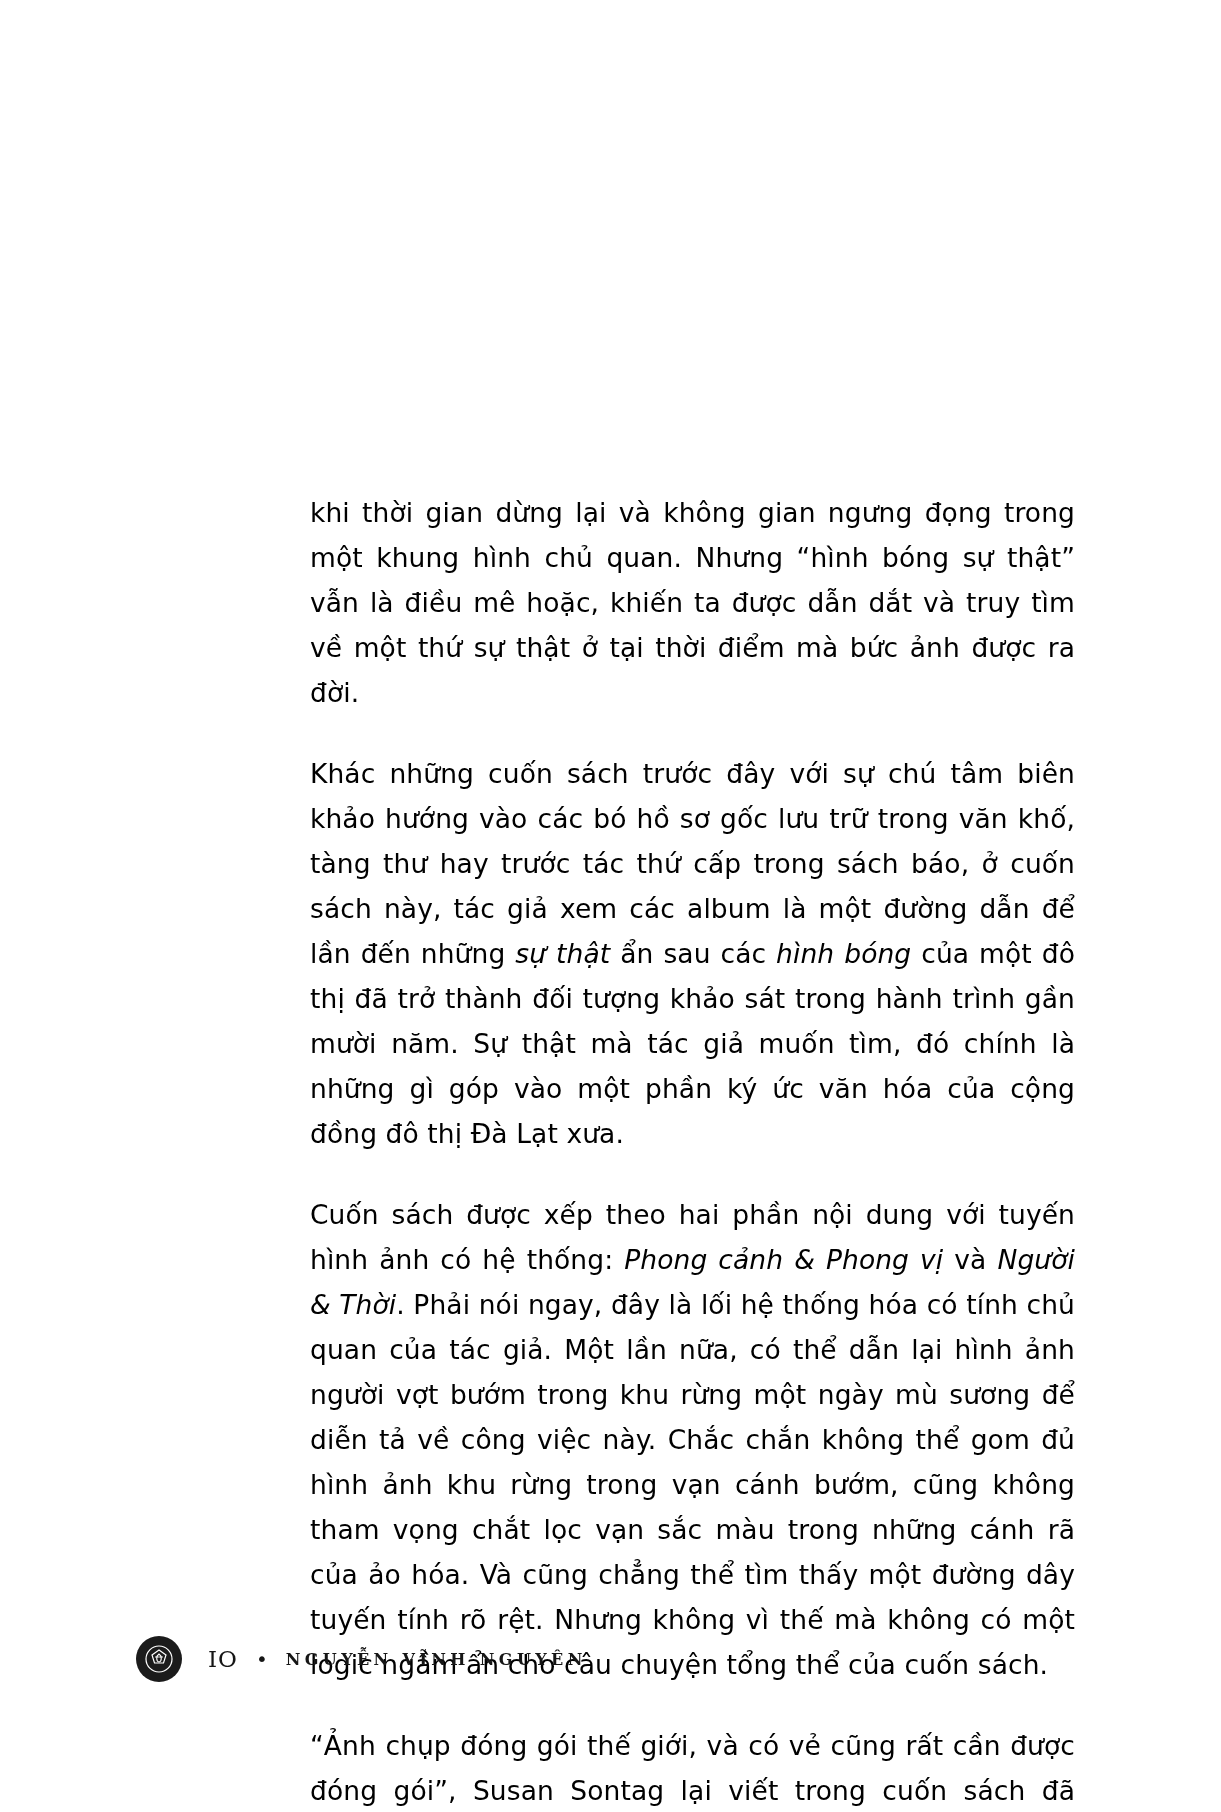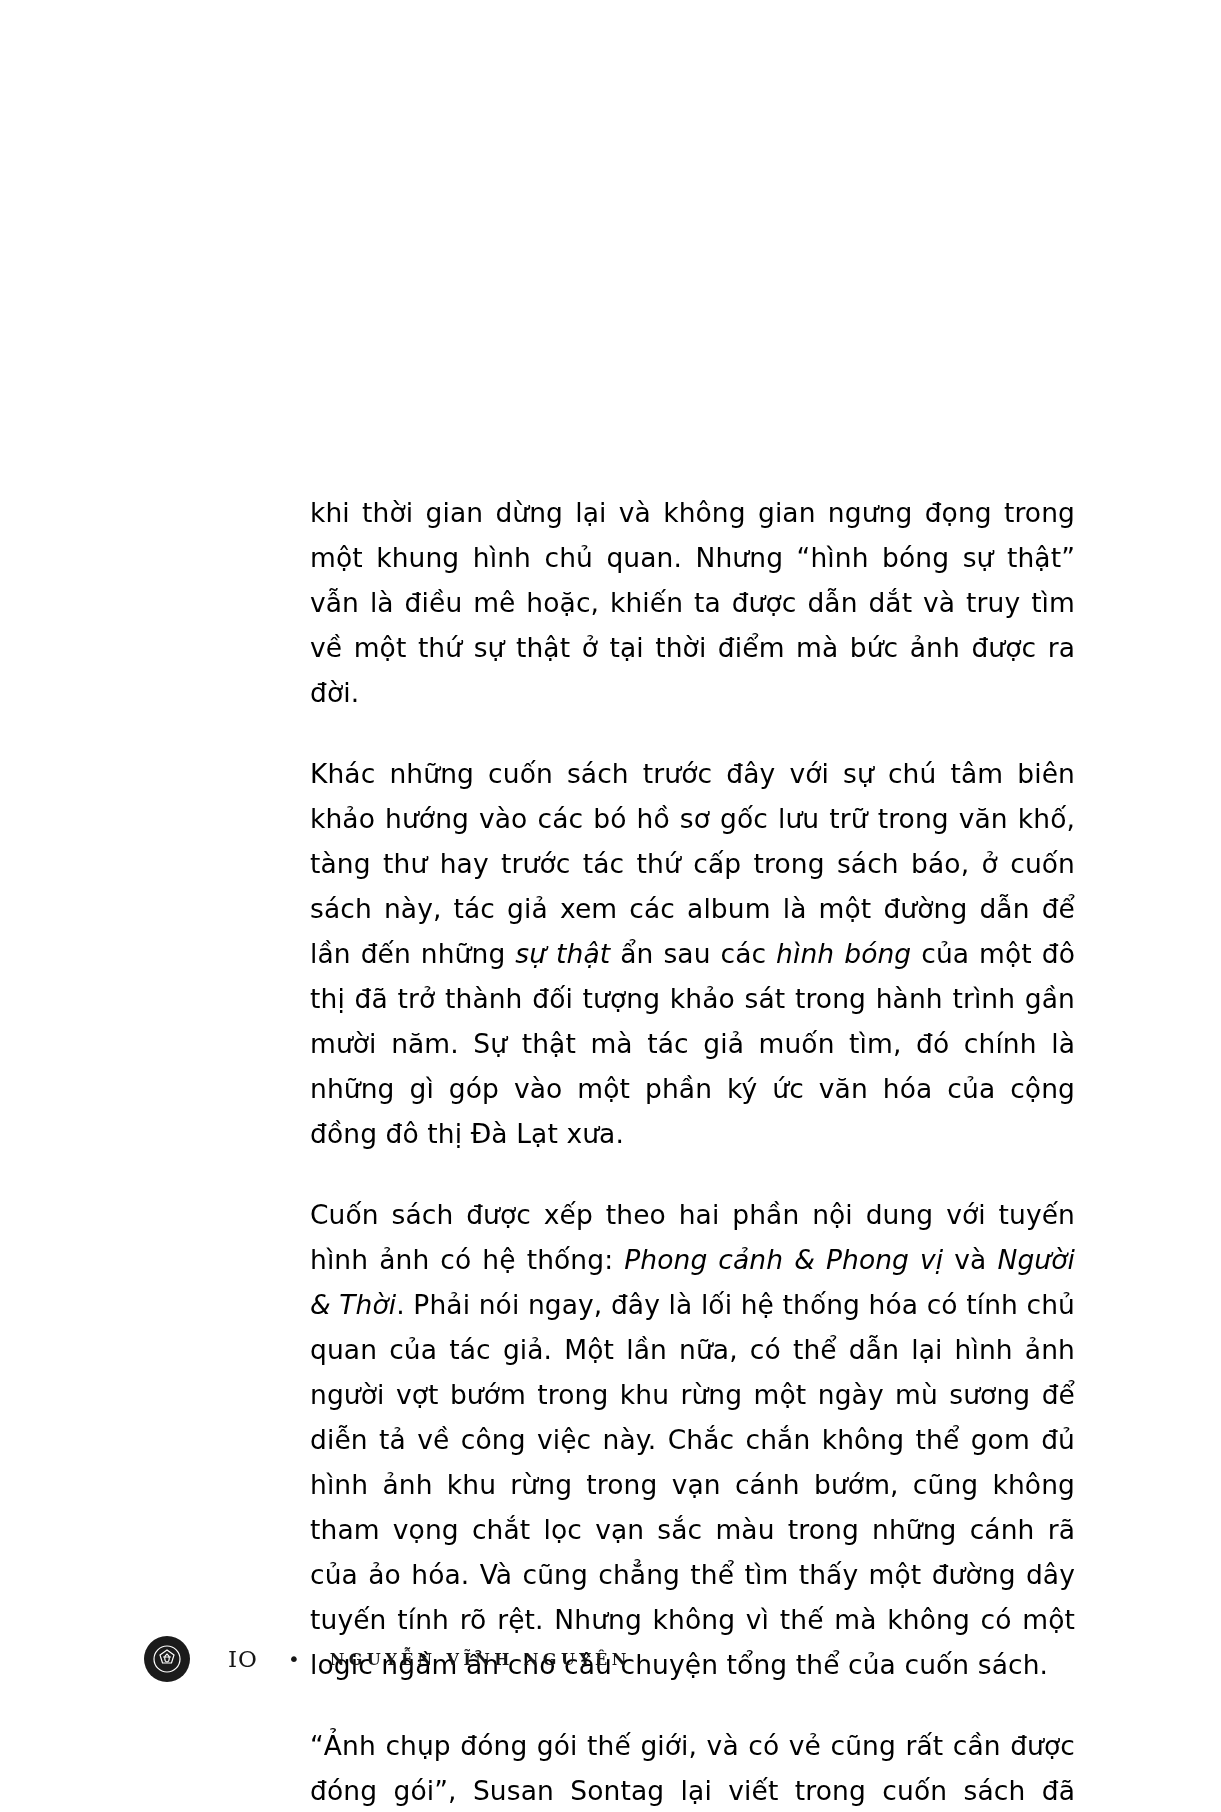--- a/index.html
+++ b/index.html
@@ -37,25 +37,25 @@
     font-weight: 400;
   }
   .para:last-child {
     margin-bottom: 0;
   }
   .para em {
     font-style: italic;
   }
   .footer {
     position: absolute;
-    left: 144px;
+    left: 136px;
     bottom: 130px;
     display: flex;
     align-items: center;
-    gap: 12px;
+    gap: 0px;
   }
   .footer-emblem {
     width: 46px;
     height: 46px;
     border-radius: 50%;
     background: #1b1b1b;
     display: flex;
     align-items: center;
     justify-content: center;
     margin-right: 26px;

